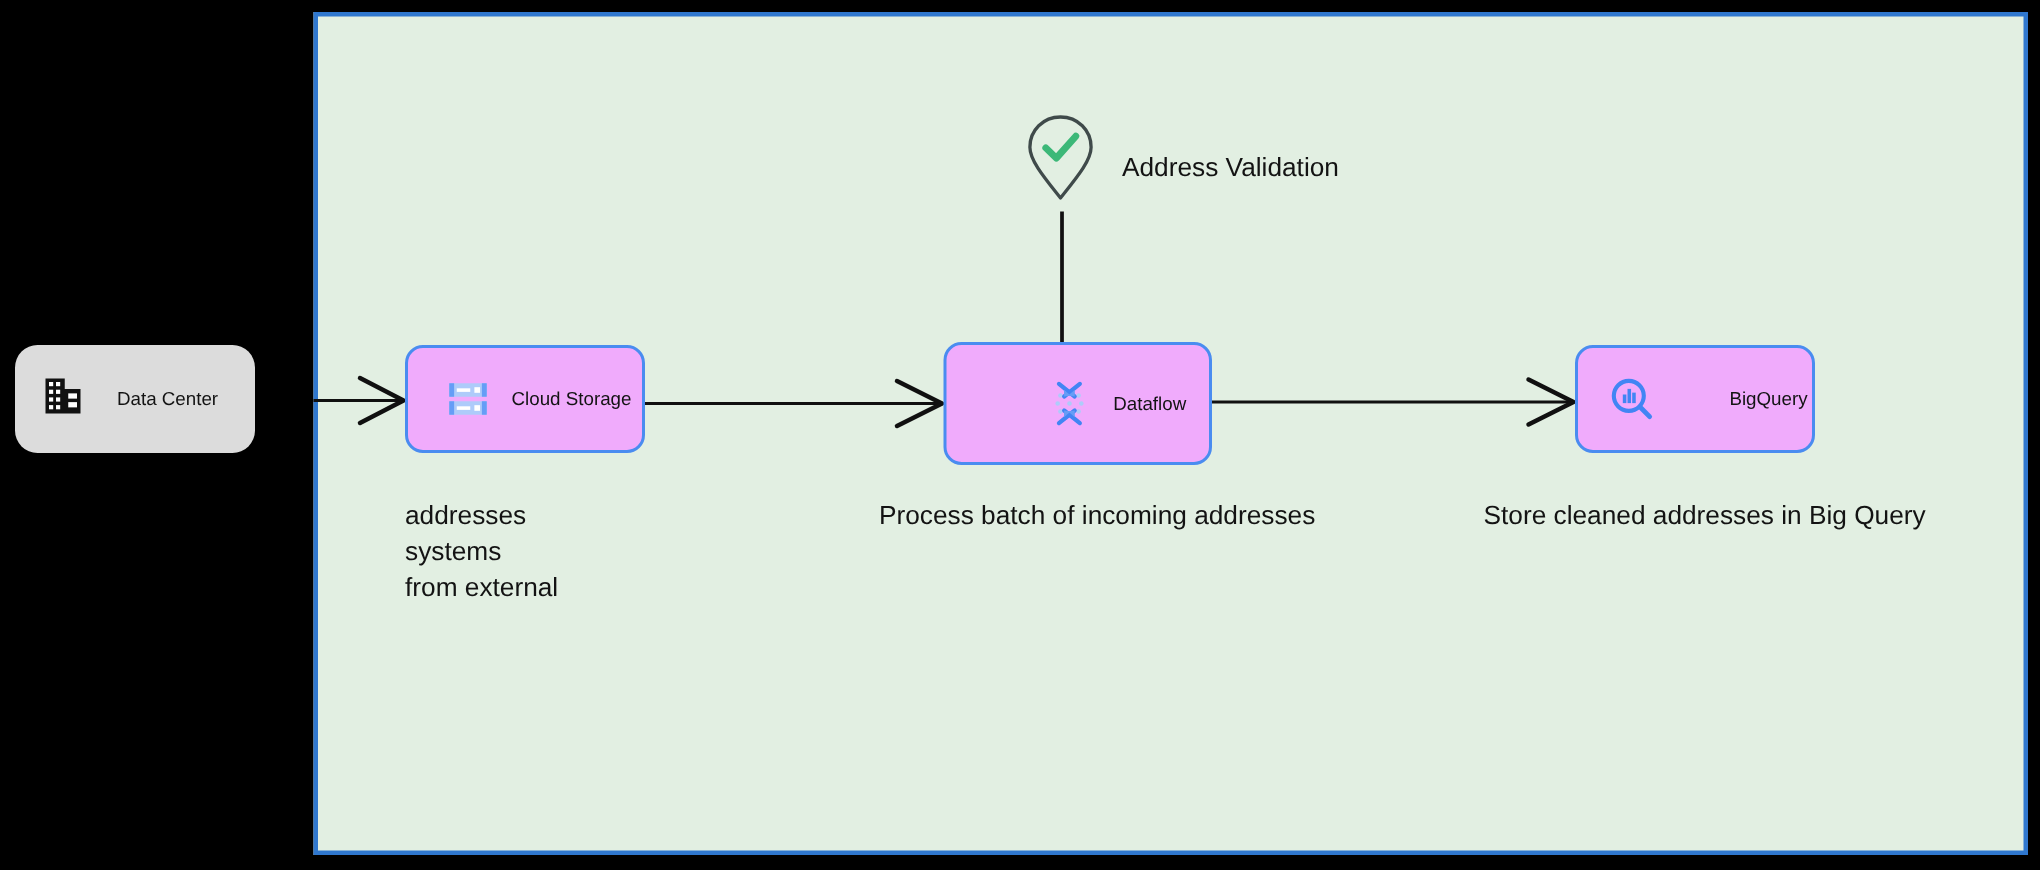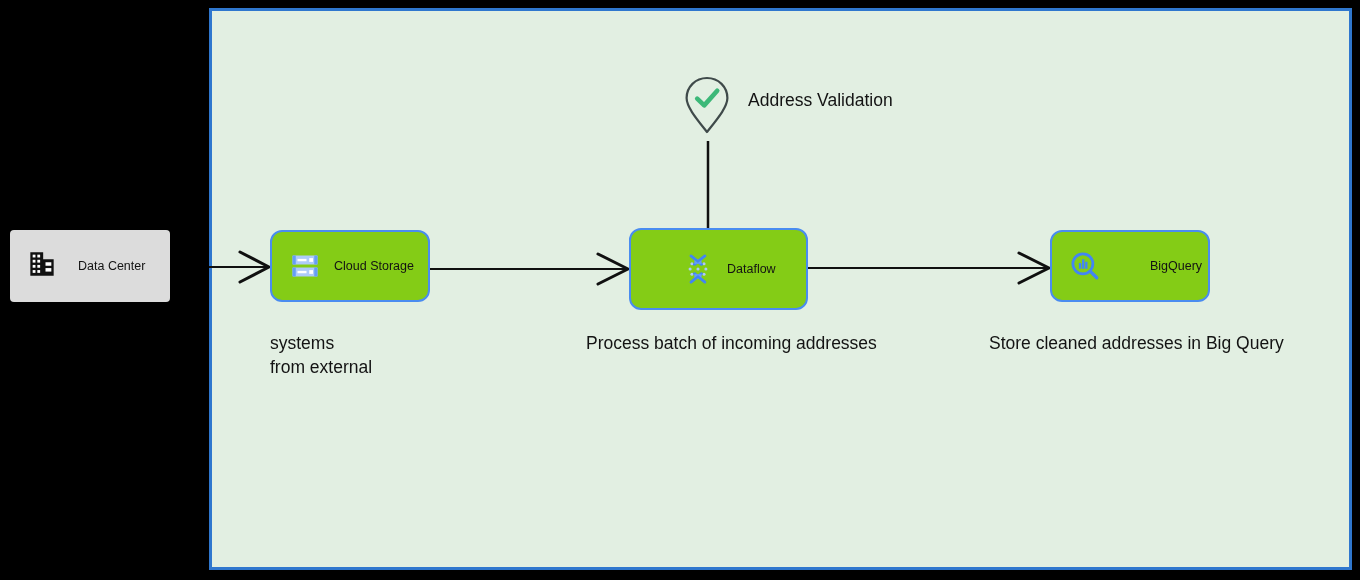--- a/index.html
+++ b/index.html
@@ -26,23 +26,24 @@
     border: 3px solid #2f77ce;
     box-sizing: border-box;
   }
 
   
   .node {
     position: absolute;
     box-sizing: border-box;
     display: flex;
     align-items: center;
-    background: #84cc16;
+    background: #f0abfc;
     border: 2px solid #4a8cf0;
     border-radius: 12px;
+    justify-content: center;
   }
   .node .node-icon {
     flex: 0 0 auto;
     display: flex;
     align-items: center;
     justify-content: center;
   }
   .node .node-label {
     font-size: 12.5px;
     color: #131313;
@@ -52,21 +53,21 @@
   
   #node-data-center {
     position: absolute;
     left: 10px;
     top: 230px;
     width: 160px;
     height: 72px;
     box-sizing: border-box;
     background: #dcdcdc;
     border: none;
-    border-radius: 4px;
+    border-radius: 15px;
     display: flex;
     align-items: center;
   }
   #node-data-center .node-icon { margin-left: 18px; }
   #node-data-center .node-label {
     font-size: 12.5px;
     color: #131313;
     margin-left: 22px;
     white-space: nowrap;
   }
@@ -94,21 +95,21 @@
   #node-address-validation {
     position: absolute;
     left: 684px;
     top: 76px;
     width: 46px;
     height: 58px;
   }
   #label-address-validation {
     position: absolute;
     left: 748px;
-    top: 89px;
+    top: 100px;
     width: 210px;
     font-size: 17.5px;
     line-height: 23px;
     color: #131313;
   }
 
   
   .caption {
     position: absolute;
     font-size: 17.5px;
@@ -243,19 +244,20 @@
   <svg width="46" height="58" viewBox="0 0 46 58" xmlns="http://www.w3.org/2000/svg">
     <path d="M23 2 C11.4 2 2.6 10.9 2.6 22.1 C2.6 31.2 12.8 43.1 23 56 C33.2 43.1 43.4 31.2 43.4 22.1 C43.4 10.9 34.6 2 23 2 Z" fill="none" stroke="#3f4a4a" stroke-width="2.2" stroke-linejoin="round"></path>
     <polyline points="13.2,22.6 20.2,29.4 33.2,14.8" fill="none" stroke="#3cb878" stroke-width="4.6" stroke-linecap="round" stroke-linejoin="round"></polyline>
   </svg>
 </div>
 <div id="label-address-validation">
   <div>Address Validation</div>
 </div>
 
 <div id="caption-upload" class="caption">
+  <div>addresses</div>
   <div>systems</div>
   <div>from external</div>
 </div>
 
 <div id="caption-process" class="caption">Process batch of incoming addresses</div>
 
 <div id="caption-store" class="caption">Store cleaned addresses in Big Query</div>
 
 </body></html>

